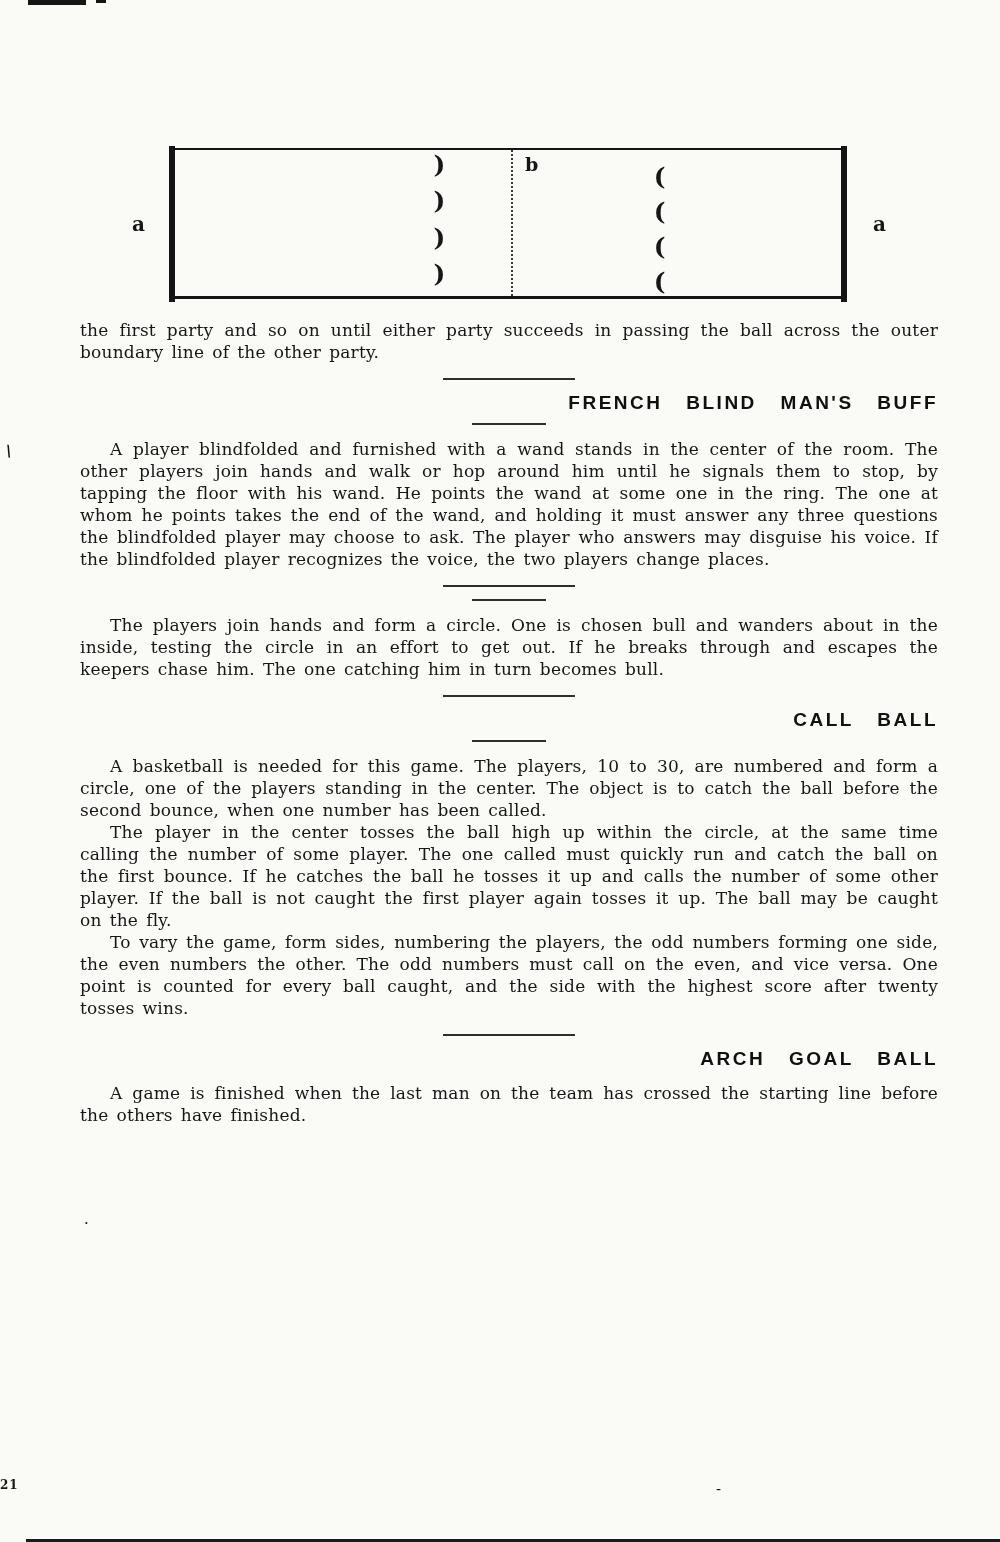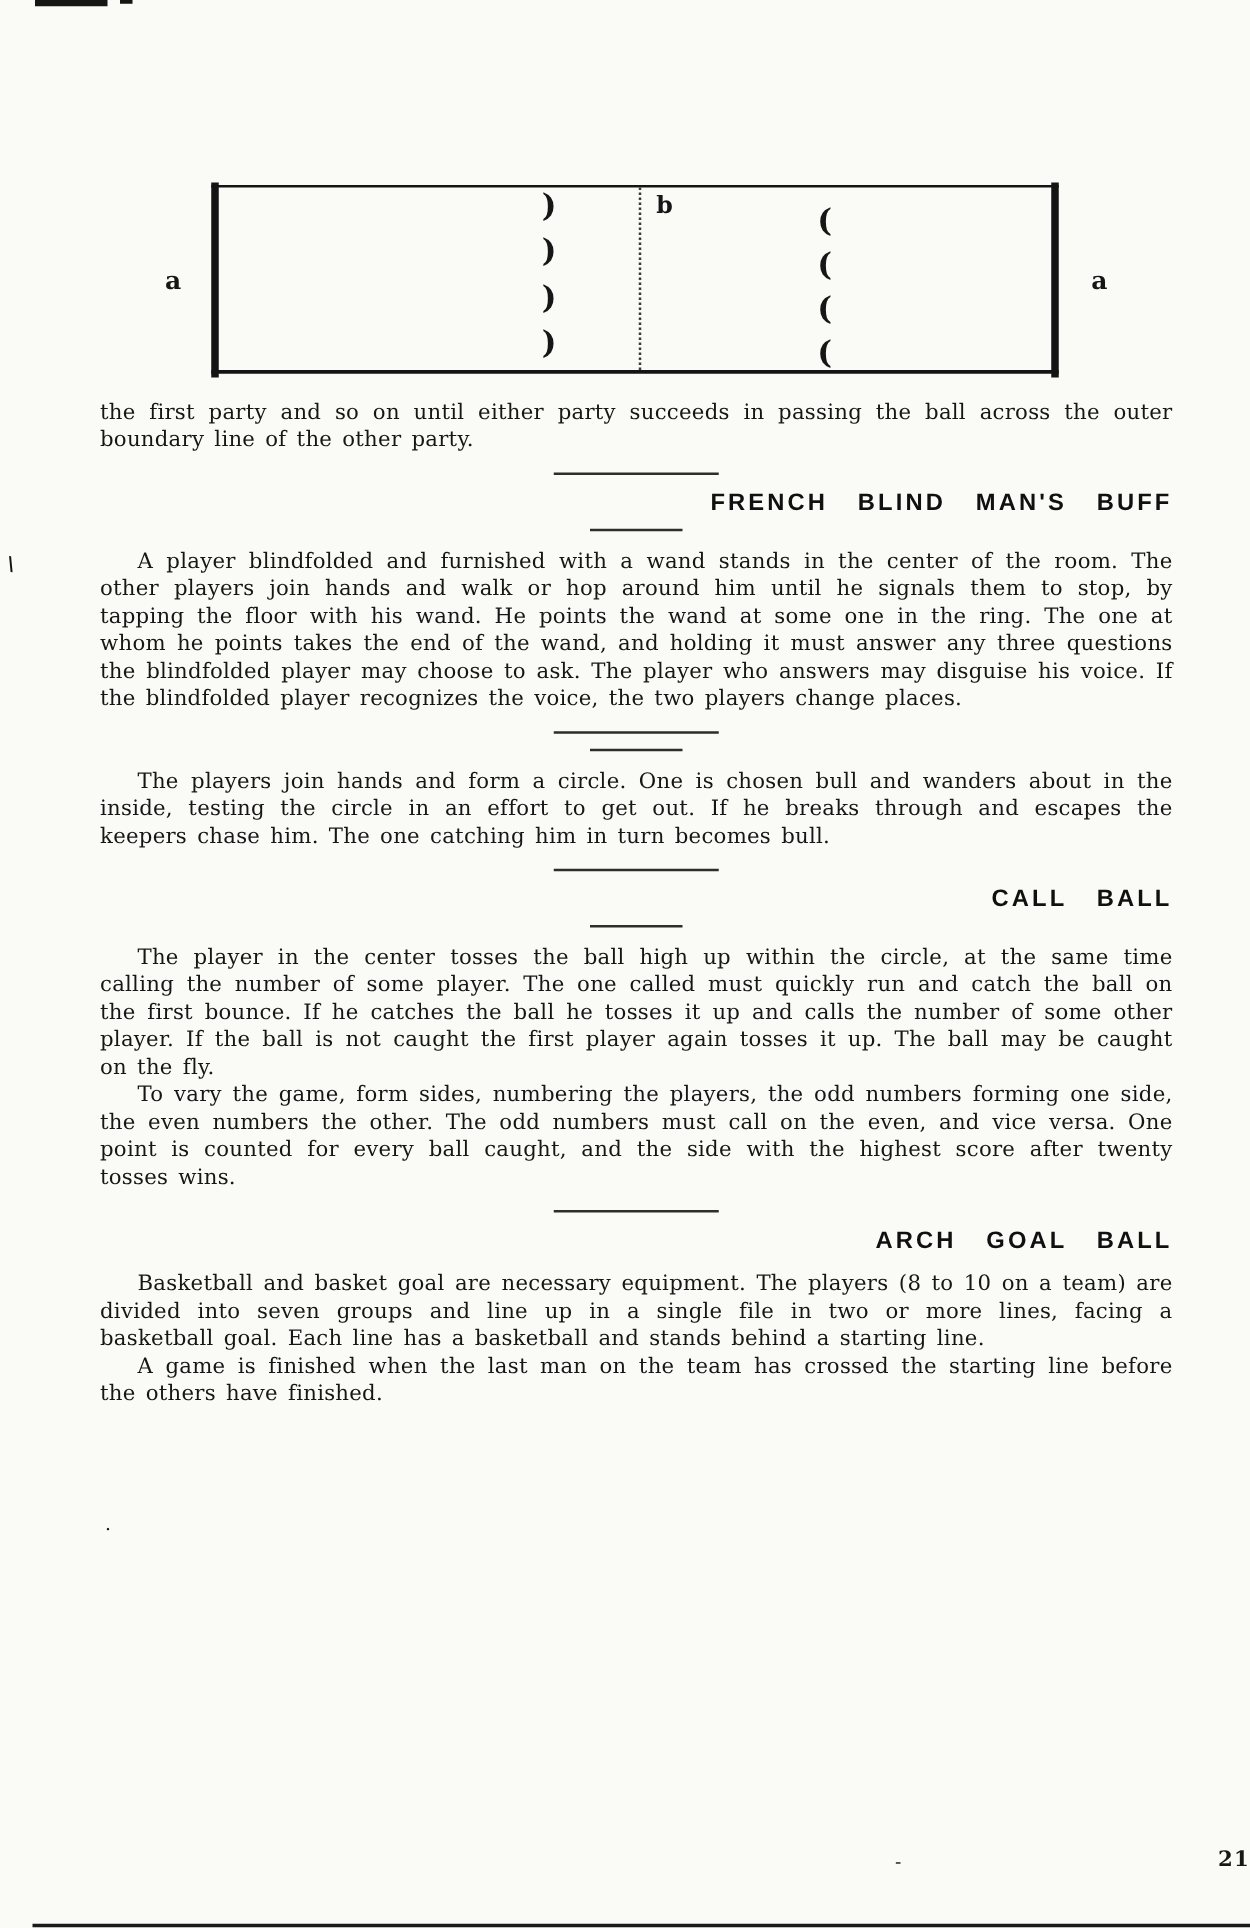--- a/index.html
+++ b/index.html
@@ -108,22 +108,22 @@
     margin: 8px 0 0;
   }
   h2.no-underline { margin-bottom: 12px; }
 
   
   .page-number {
     position: absolute;
     left: 0;
     right: 0;
     top: 1478px;
-    text-align: right;
-    font-size: 17px;
+    text-align: left;
+    font-size: 12px;
     font-weight: bold;
     letter-spacing: 1px;
   }
 
   
   .artifact {
     position: absolute;
     font-size: 15px;
     color: #111;
   }
@@ -197,26 +197,26 @@
   <section>
     <div class="separator-rule"></div>
     <div class="heading-rule"></div>
     <p class="indent">The players join hands and form a circle.  One is chosen bull and wanders about in the inside, testing the circle in an effort to get out.  If he breaks through and escapes the keepers chase him.  The one catching him in turn becomes bull.</p>
   </section>
 
   <section>
     <div class="separator-rule"></div>
     <h2>CALL BALL</h2>
     <div class="heading-rule"></div>
+    <p class="indent">A basketball is needed for this game.  The players, 10 to 30, are numbered and form a circle, one of the players standing in the center.  The object is to catch the ball before the second bounce, when one number has been called.</p>
     <p class="indent">The player in the center tosses the ball high up within the circle, at the same time calling the number of some player.  The one called must quickly run and catch the ball on the first bounce.  If he catches the ball he tosses it up and calls the number of some other player.  If the ball is not caught the first player again tosses it up.  The ball may be caught on the fly.</p>
     <p class="indent">To vary the game, form sides, numbering the players, the odd numbers forming one side, the even numbers the other.  The odd numbers must call on the even, and vice versa.  One point is counted for every ball caught, and the side with the highest score after twenty tosses wins.</p>
   </section>
 
   <section>
     <div class="separator-rule"></div>
     <h2 class="no-underline">ARCH GOAL BALL</h2>
-    <p class="indent">Basketball and basket goal are necessary equipment.  The players (8 to 10 on a team) are divided into seven groups and line up in a single file in two or more lines, facing a basketball goal.  Each line has a basketball and stands behind a starting line.</p>
     <p class="indent">A game is finished when the last man on the team has crossed the starting line before the others have finished.</p>
   </section>
 
 </div>
 
 <div class="page-number">21</div>
 
 </body></html>

